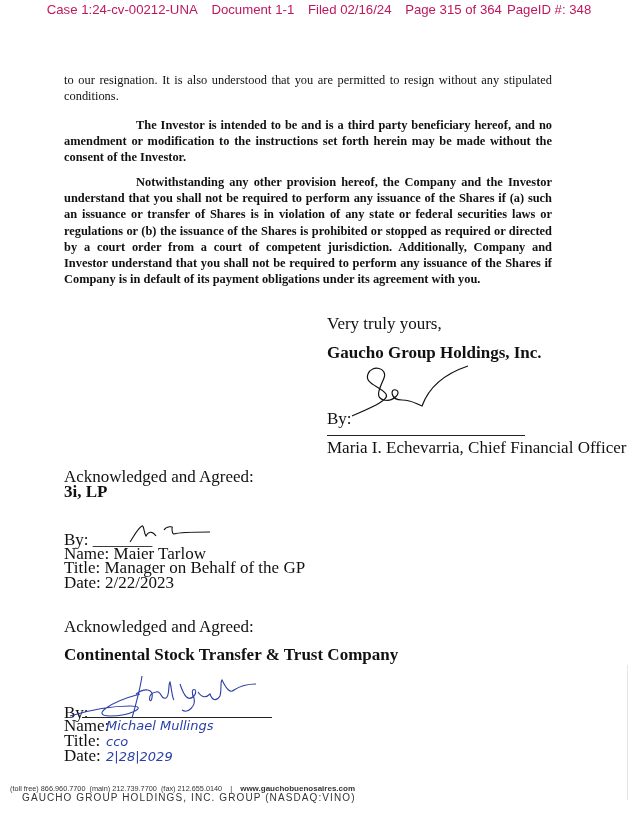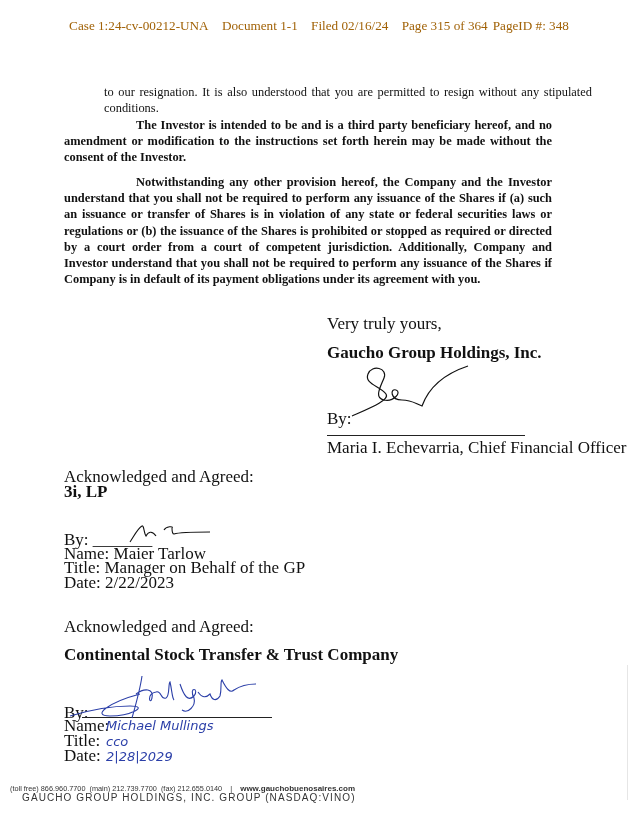--- a/index.html
+++ b/index.html
@@ -1,17 +1,17 @@
 <!DOCTYPE html>
 <html><head>
 <meta charset="utf-8">
 <style>
   html, body { margin: 0; padding: 0; background: #ffffff; }
   body { width: 638px; height: 825px; position: relative; overflow: hidden; font-family: "Liberation Serif", serif; color: #111; }
-  .header { position: absolute; top: 18px; left: 0; width: 638px; text-align: center; font-family: Liberation Serif, serif; font-size: 13.2px; color: #a16207; letter-spacing: 0; }
+  .header { position: absolute; top: 2px; left: 0; width: 638px; text-align: center; font-family: Liberation Sans, sans-serif; font-size: 13.2px; color: #be185d; letter-spacing: 0; }
   .header span { margin: 0 5px; }
   .para { position: absolute; left: 64px; width: 488px; font-size: 12.4px; line-height: 16.2px; text-align: justify; }
   .indent { text-indent: 72px; font-weight: bold; }
   .abs { position: absolute; font-size: 17px; line-height: 15px; white-space: nowrap; }
   .bold { font-weight: bold; }
   .sigline { position: absolute; border-top: 1px solid #222; height: 0; }
   .hand { position: absolute; font-family: "DejaVu Sans", sans-serif; color: #2b3fa8; font-size: 13px; font-style: italic; white-space: nowrap; }
   .footer1 { position: absolute; left: 22px; top: 792px; font-family: Liberation Sans, sans-serif; font-size: 10px; letter-spacing: 1.1px; color: #333; white-space: nowrap; }
   .footer2 { position: absolute; left: 10px; top: 784px; font-family: "Liberation Sans", sans-serif; font-size: 7.3px; color: #333; white-space: nowrap; }
   .footer2 .sep { margin: 0 6px; }
@@ -22,21 +22,21 @@
 </head>
 <body>
 
 <div class="header">
   <span>Case 1:24-cv-00212-UNA</span>
   <span>Document 1-1</span>
   <span>Filed 02/16/24</span>
   <span>Page 315 of 364</span><span style="margin-left:0">PageID #: 348</span>
 </div>
 
-<div class="para" style="top:84px;margin-left:40px;">to our resignation. It is also understood that you are permitted to resign without any stipulated conditions.</div>
+<div class="para" style="top:72px;">to our resignation. It is also understood that you are permitted to resign without any stipulated conditions.</div>
 <div class="para indent" style="top:117px;">The Investor is intended to be and is a third party beneficiary hereof, and no amendment or modification to the instructions set forth herein may be made without the consent of the Investor.</div>
 <div class="para indent" style="top:174px;">Notwithstanding any other provision hereof, the Company and the Investor understand that you shall not be required to perform any issuance of the Shares if (a) such an issuance or transfer of Shares is in violation of any state or federal securities laws or regulations or (b) the issuance of the Shares is prohibited or stopped as required or directed by a court order from a court of competent jurisdiction. Additionally, Company and Investor understand that you shall not be required to perform any issuance of the Shares if Company is in default of its payment obligations under its agreement with you.</div>
 
 <div class="abs" style="left:327px; top:316px;">Very truly yours,</div>
 <div class="abs bold" style="left:327px; top:345px;">Gaucho Group Holdings, Inc.</div>
 <svg style="left:350px; top:364px;" width="130" height="60" viewBox="0 0 130 60">
   <path d="M2 52 C 20 44, 40 36, 36 30 C 30 22, 14 20, 18 10 C 22 0, 38 4, 34 14 C 30 24, 24 34, 34 36 C 44 38, 52 28, 46 26 C 40 24, 40 36, 52 36 C 62 36, 66 40, 72 42 C 80 20, 100 8, 118 2" fill="none" stroke="#111" stroke-width="1.2"></path>
 </svg>
 <div class="abs" style="left:327px; top:411px;">By:</div>
 <div class="sigline" style="left:327px; top:435px; width:198px;"></div>

